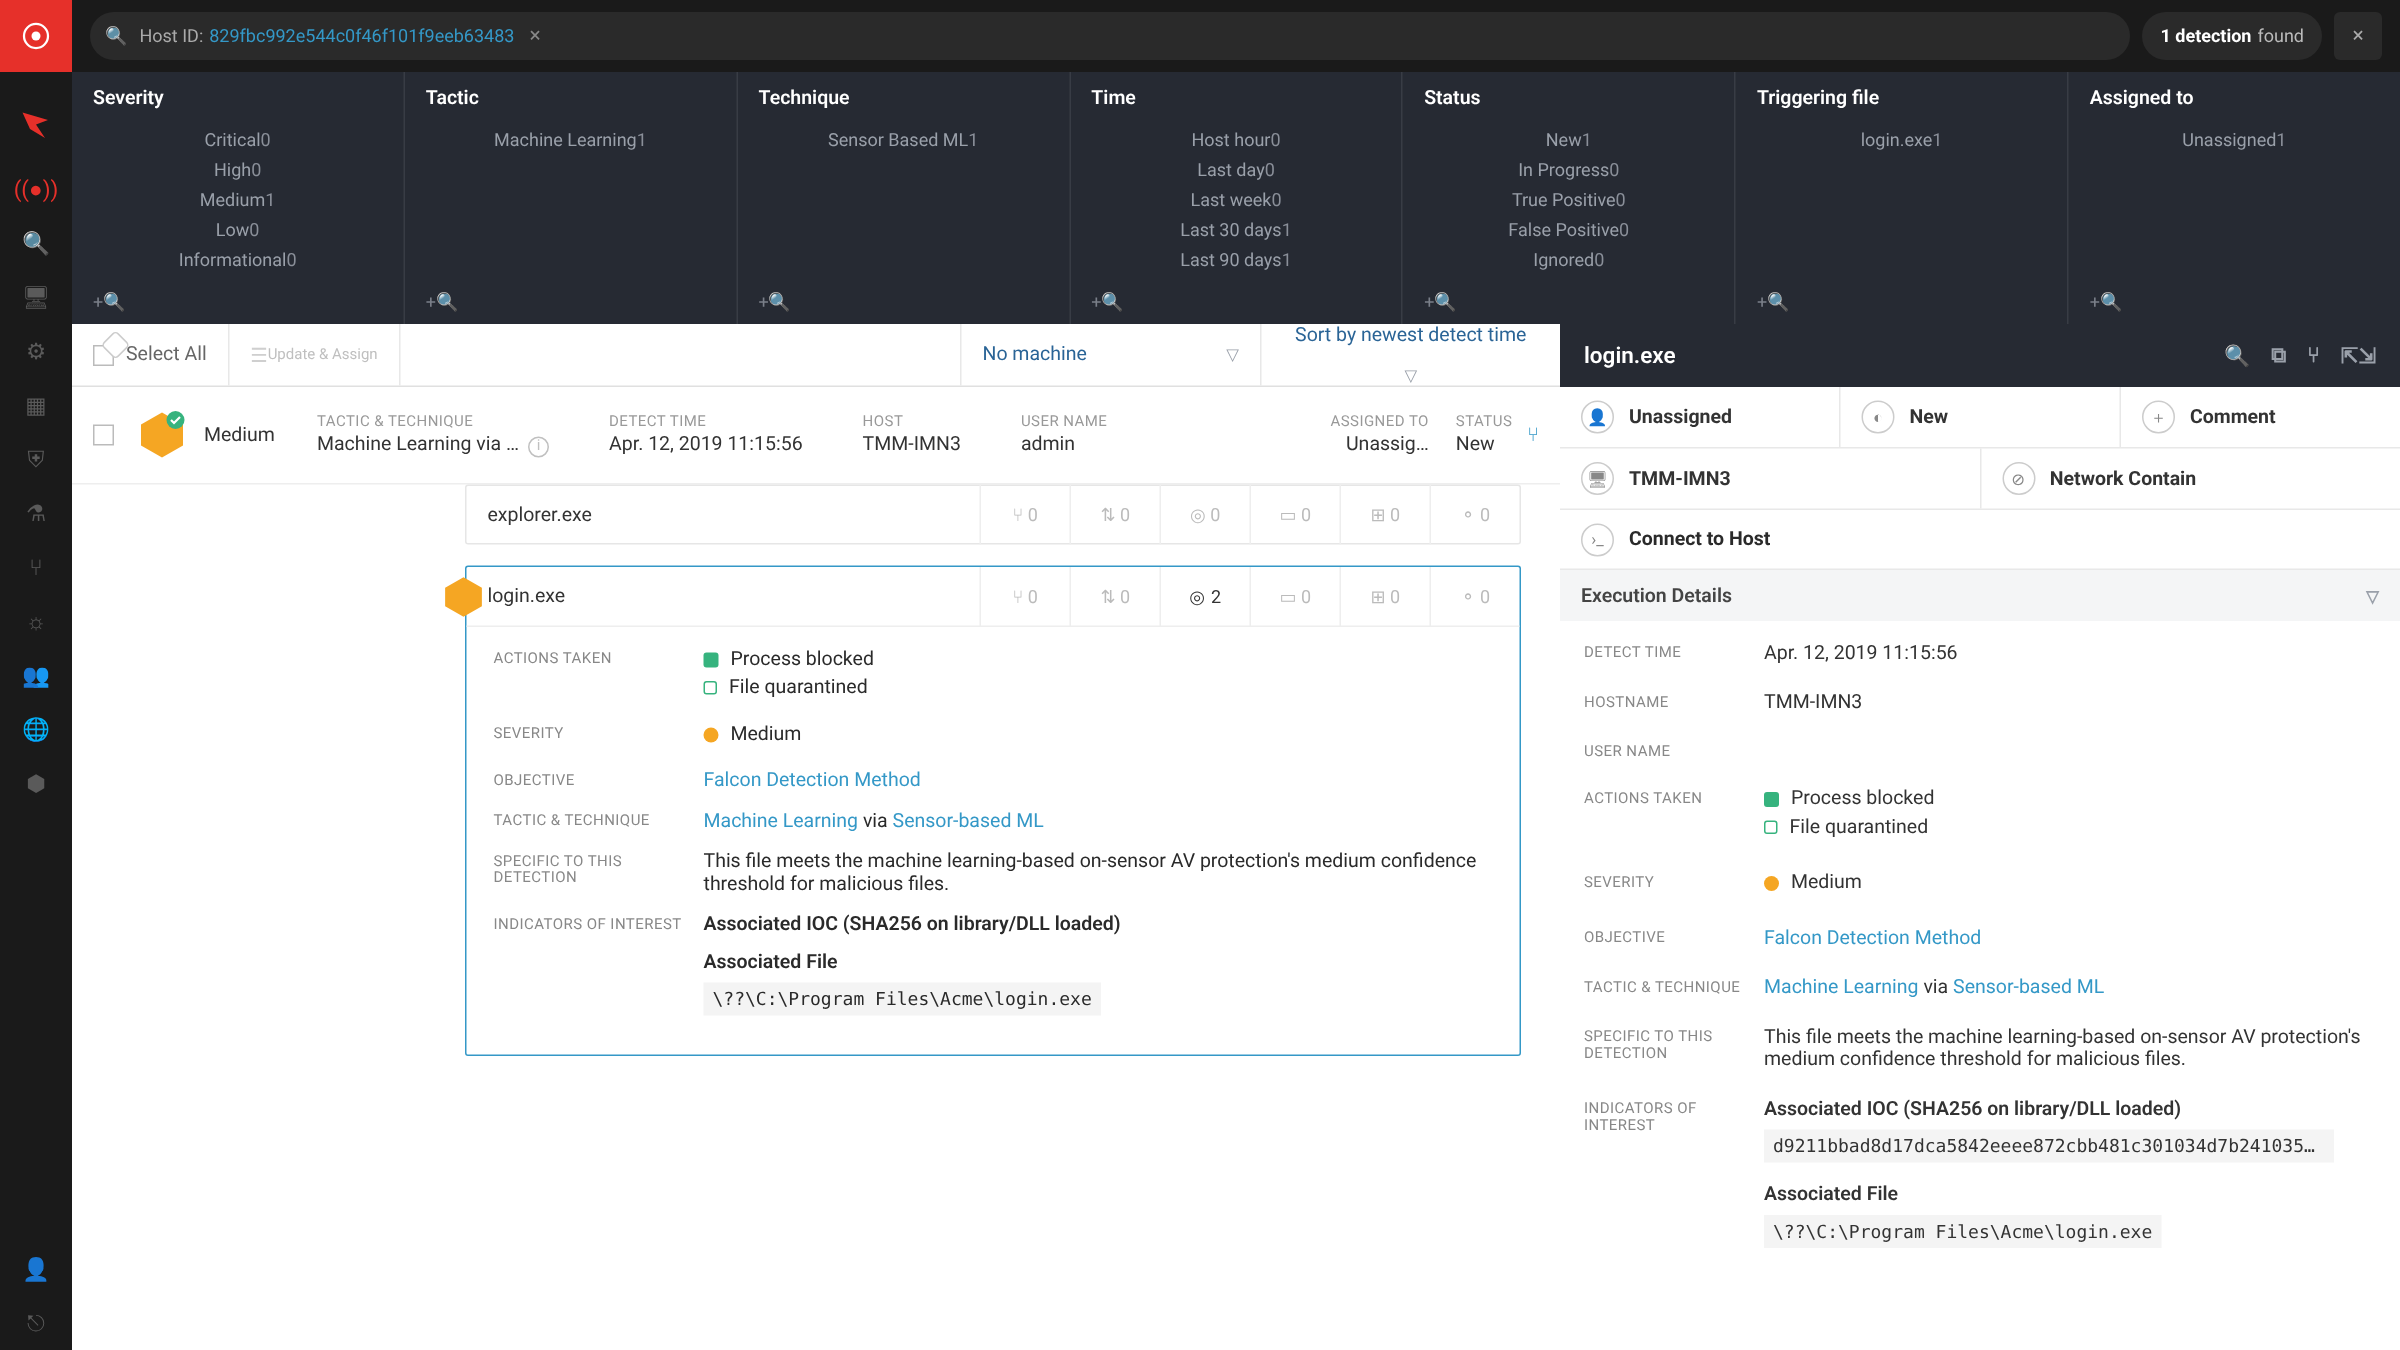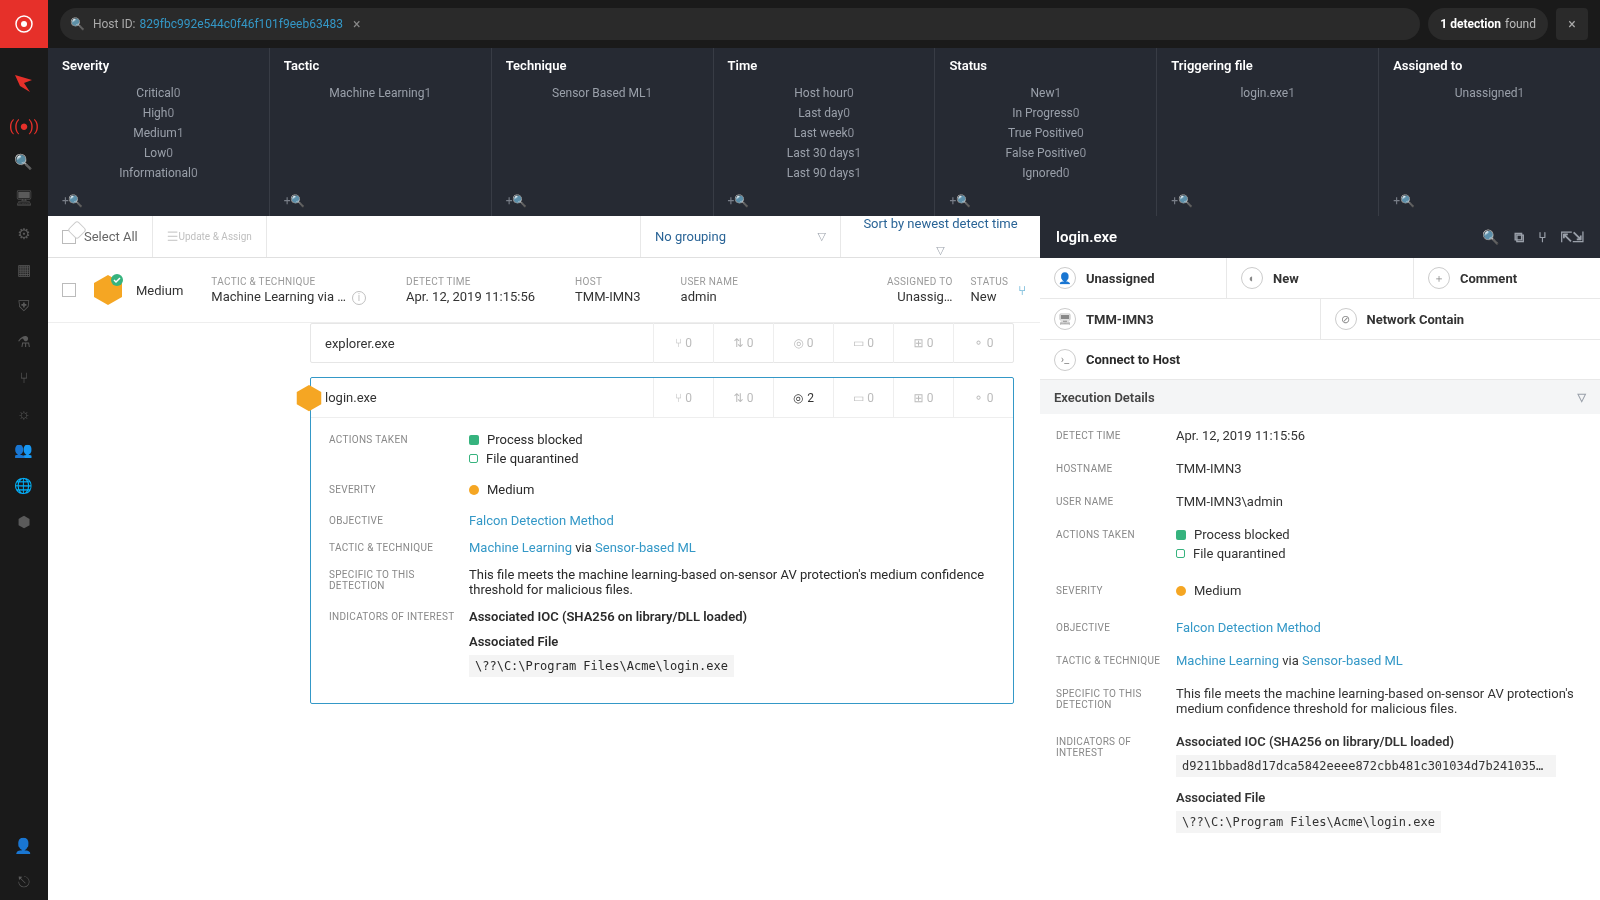--- a/index.html
+++ b/index.html
@@ -243,21 +243,21 @@
     <div class="lt-segment">
       <div class="lt-check"></div>
       <span class="lt-label">Select All</span>
     </div>
     <div class="lt-segment">
       <span style="color:#cfcfcf;">☰</span>
         <span class="lt-update">Update &amp; Assign</span>
     </div>
     <div class="lt-flex"></div>
     <div class="lt-group">
-        <span>No grouping</span>
+        <span>No machine</span>
         <span class="chev">▽</span>
       </div>
     <div class="lt-group lt-sort">
         <span>Sort by newest detect time</span>
         <span class="chev">▽</span>
       </div>
   </div>
 
   <div class="det-row">
     <div class="lt-check det-check"></div>
@@ -422,21 +422,20 @@
     <div class="sp-row">
         <div class="sp-label">DETECT TIME</div>
         <div class="sp-val">Apr. 12, 2019 11:15:56</div>
       </div>
     <div class="sp-row">
         <div class="sp-label">HOSTNAME</div>
         <div class="sp-val">TMM-IMN3</div>
       </div>
     <div class="sp-row">
         <div class="sp-label">USER NAME</div>
-        <div class="sp-val">TMM-IMN3\admin</div>
       </div>
     <div class="sp-row">
         <div class="sp-label">ACTIONS TAKEN</div>
         <div class="sp-val">
       <div class="db-line">
             <span class="dot green"></span>
             <span>Process blocked</span>
           </div>
       <div class="db-line">
             <span class="dot outline"></span>

